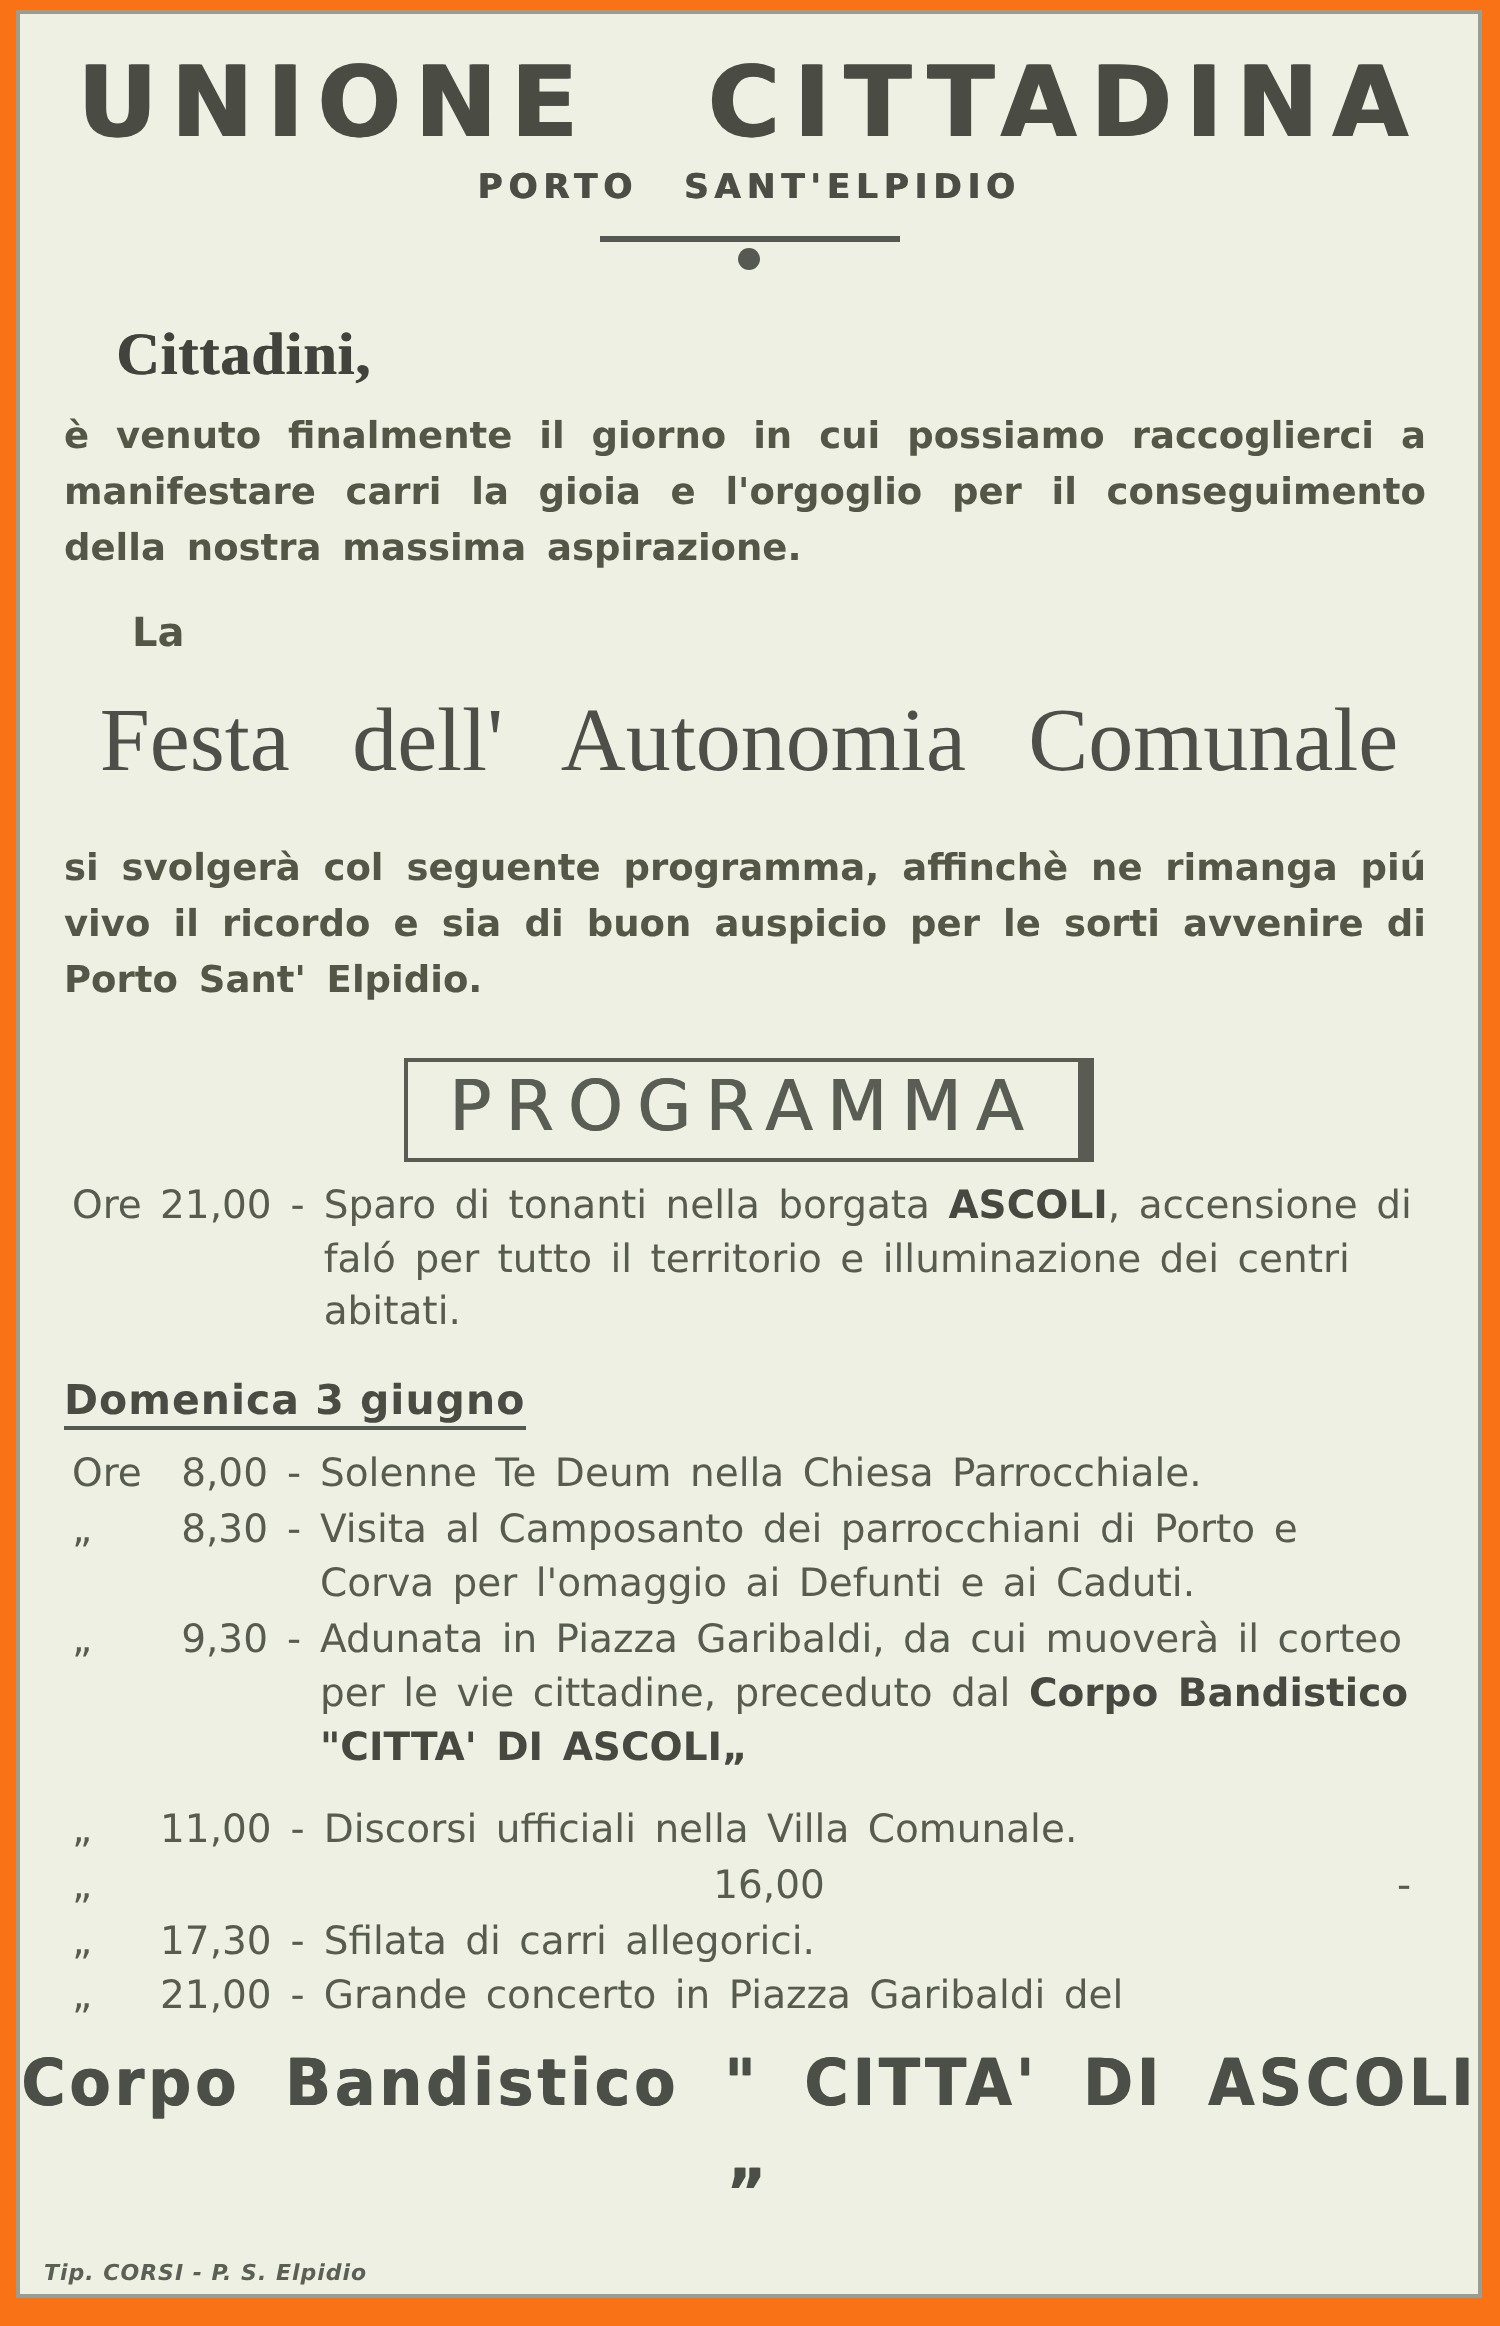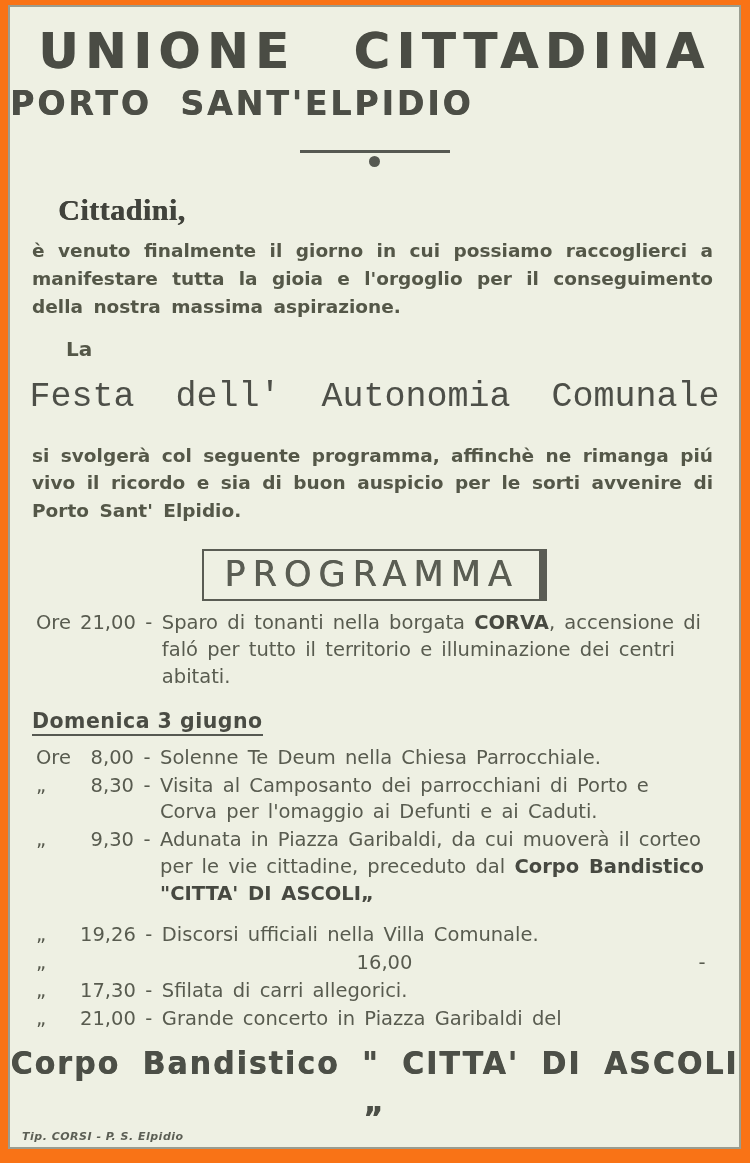--- a/index.html
+++ b/index.html
@@ -31,21 +31,22 @@
     font-size: 49px;
     font-weight: bold;
     letter-spacing: 7px;
     word-spacing: 34px;
     color: #4a4c44;
     text-shadow: 1px 0 0 currentColor;
     white-space: nowrap;
   }
   .subtitle {
     margin-top: 4px;
-    font-size: 33px;
+    text-align: center;
+    font-size: 17px;
     font-weight: bold;
     letter-spacing: 3px;
     word-spacing: 14px;
     color: #4c4e46;
     text-shadow: 0.5px 0 0 currentColor;
   }
   .rule-dot { text-align: center; margin-top: 7px; }
   .rule-dot .rule {
     display: block;
     width: 150px; height: 3px;
@@ -81,22 +82,22 @@
   }
   .lead-in {
     margin: 16px 0 0 56px;
     font-size: 20px;
     font-weight: bold;
     color: #545748;
   }
   .event-title {
     margin: 16px 0 16px;
     text-align: center;
-    font-family: Liberation Mono, monospace;
-    font-size: 35px;
+    font-family: Liberation Serif, serif;
+    font-size: 45px;
     font-weight: normal;
     word-spacing: 20px;
     color: #4d4f48;
   }
   .p2 { margin-top: 25px; }
 
   
   .prog-box-wrap { text-align: center; margin-top: 24px; }
   .prog-box {
     display: inline-block;
@@ -168,36 +169,36 @@
   <div class="poster">
 
     <h1 class="title">UNIONE CITTADINA</h1>
     <h2 class="subtitle">PORTO SANT'ELPIDIO</h2>
     <div class="rule-dot">
       <span class="rule"></span>
       <span class="dot"></span>
     </div>
 
     <div class="salutation">Cittadini,</div>
-    <p class="body-par">è venuto finalmente il giorno in cui possiamo raccoglierci a manifestare tutta la gioia e l'orgoglio per il conseguimento della nostra massima aspirazione.</p>
+    <p class="body-par">è venuto finalmente il giorno in cui possiamo raccoglierci a manifestare carri la gioia e l'orgoglio per il conseguimento della nostra massima aspirazione.</p>
     <div class="lead-in">La</div>
     <div class="event-title">Festa dell' Autonomia Comunale</div>
     <p class="body-par p2">si svolgerà col seguente programma, affinchè ne rimanga piú vivo il ricordo e sia di buon auspicio per le sorti avvenire di Porto Sant' Elpidio.</p>
 
     <div class="prog-box-wrap">
       <span class="prog-box">PROGRAMMA</span>
     </div>
 
     <div>
       <div class="events">
         <div class="event">
           <span class="ev-label">Ore</span>
           <span class="ev-time">21,00</span>
           <span class="ev-dash">-</span>
-          <p class="ev-text"><span>Sparo di tonanti nella borgata </span><span class="b">CORVA</span><span>, accensione di faló per tutto il territorio e illuminazione dei centri abitati.</span></p>
+          <p class="ev-text"><span>Sparo di tonanti nella borgata </span><span class="b">ASCOLI</span><span>, accensione di faló per tutto il territorio e illuminazione dei centri abitati.</span></p>
         </div>
       </div>
     </div>
 
     <div>
       <span class="day-heading">Domenica 3 giugno</span>
       <div class="events">
 
         <div class="event">
           <span class="ev-label">Ore</span>
@@ -215,21 +216,21 @@
 
         <div class="event gap-after">
           <span class="ev-label">„</span>
           <span class="ev-time">9,30</span>
           <span class="ev-dash">-</span>
           <p class="ev-text"><span>Adunata in Piazza Garibaldi, da cui muoverà il corteo per le vie cittadine, preceduto dal </span><span class="b">Corpo Bandistico "CITTA' DI ASCOLI„</span><span></span></p>
         </div>
 
         <div class="event">
           <span class="ev-label">„</span>
-          <span class="ev-time">19,26</span>
+          <span class="ev-time">11,00</span>
           <span class="ev-dash">-</span>
           <p class="ev-text"><span>Discorsi ufficiali nella Villa Comunale.</span><span class="b"></span><span></span></p>
         </div>
 
         <div class="event">
           <span class="ev-label">„</span>
           <span class="ev-time">16,00</span>
           <span class="ev-dash">-</span>
         </div>
 

